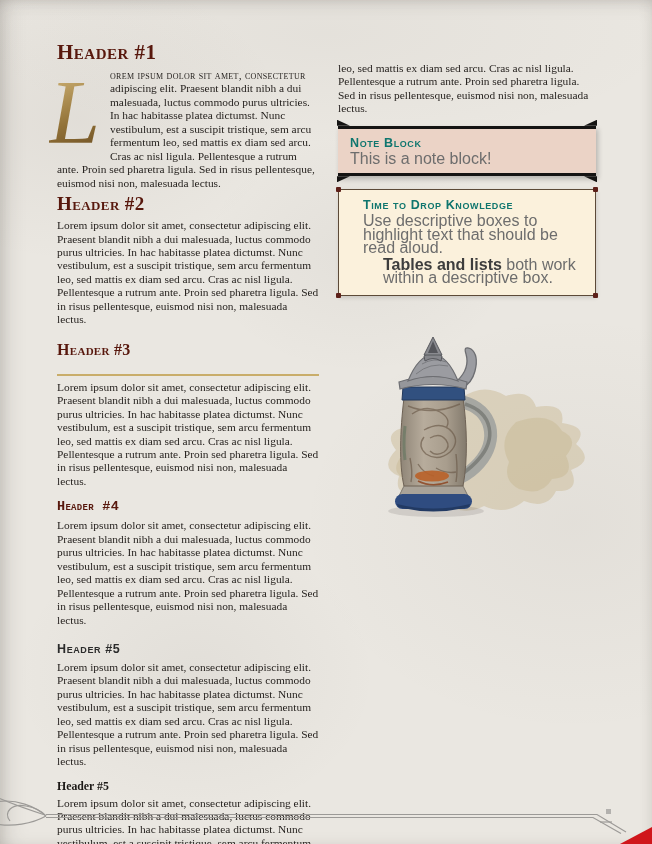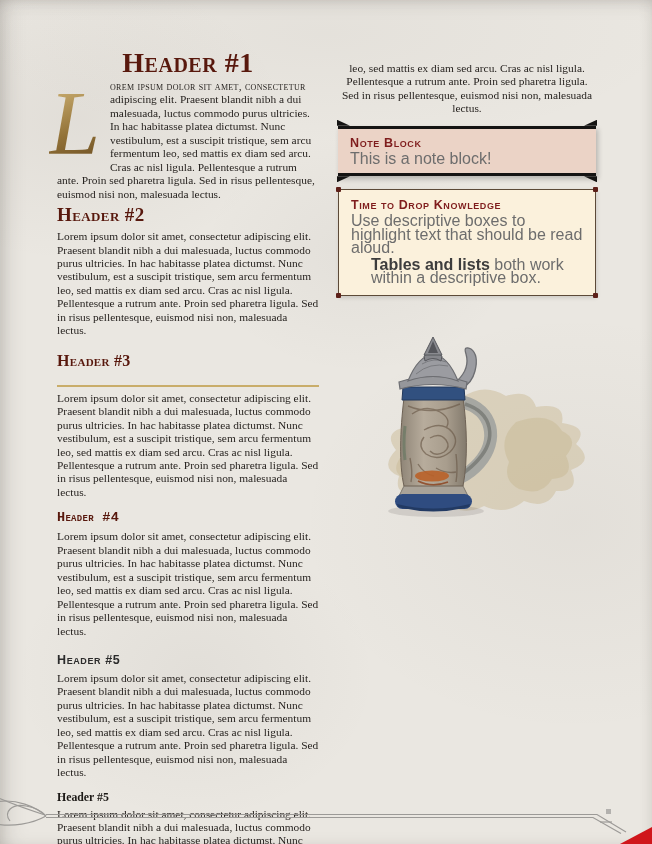--- a/index.html
+++ b/index.html
@@ -20,21 +20,21 @@
   .col-left{left:57px; width:262px;}
   .col-right{left:338px; width:258px; top:62px;}
   p.body{
     margin:5px 0 0 0; font-size:11.4px; line-height:13.45px; color:#221e1b;
     text-align:left;
   }
   h1.hb,h2.hb,h3.hb,h4.hb{
     font-variant:small-caps; color:#58180d; margin:0; font-weight:700;
     font-family:"Liberation Serif", serif;
   }
-  h1.hb{font-size:28px; line-height:24px; margin-top:11px; letter-spacing:.5px;text-align:center;}
+  h1.hb{font-size:21px; line-height:24px; margin-top:0; letter-spacing:.5px;}
   h2.hb{font-size:19px; line-height:20px; margin-top:4px; letter-spacing:.4px;}
   h3.hb{font-size:16px; line-height:17px; margin-top:14px; letter-spacing:.3px;
         border-bottom:2px solid #c9ad6a; padding-bottom:16px;}
   h4.hb{font-size:13.5px; line-height:14px; margin-top:12px; letter-spacing:.3px;font-family:Liberation Mono, monospace;}
   h5.hb{
     font-variant:small-caps; font-family:"Liberation Sans", sans-serif;
     color:#2b2b2b; font-size:12.5px; line-height:13px; font-weight:700;
     margin:16px 0 2px 0; letter-spacing:.6px;
   }
   h6.hb{
@@ -55,31 +55,31 @@
     border-top:3px solid #151413; border-bottom:3px solid #151413;
     padding:7px 12px 8px 12px; box-shadow:2px 3px 5px rgba(0,0,0,.22);
   }
   .horn{position:absolute; width:13px; height:6px; background:#151413;}
   .horn.tl{top:-9px; left:-1px; clip-path:polygon(0 0,100% 100%,0 100%);}
   .horn.tr{top:-9px; right:-1px; clip-path:polygon(100% 0,100% 100%,0 100%);}
   .horn.bl{bottom:-9px; left:-1px; clip-path:polygon(0 100%,0 0,100% 0);}
   .horn.br{bottom:-9px; right:-1px; clip-path:polygon(100% 100%,0 0,100% 0);}
   .note-title,.desc-title{
     font-family:"Liberation Sans", sans-serif; font-variant:small-caps;
-    font-weight:700; color:#7f1d1d; font-size:12.5px; line-height:14px;
+    font-weight:700; color:#0f766e; font-size:12.5px; line-height:14px;
     letter-spacing:.6px; margin:0;
   }
   .sans-body{
     font-family:"Liberation Sans", sans-serif; color:#6d6d6d;
     font-size:16px; line-height:13.5px; margin:2px 0 0 0;
   }
   
   .descriptive{
     position:relative; margin:13px 0 0 0; background:#fbf1dc;
-    border:1px solid #5c4a38; padding:8px 12px 10px 12px;
+    border:1px solid #5c4a38; padding:8px 12px 10px 24px;
     box-shadow:1px 2px 4px rgba(0,0,0,.12);
   }
   .cdot{position:absolute; width:5px; height:5px; background:#5d2019; border-radius:1px;}
   .cdot.tl{top:-3px; left:-3px;} .cdot.tr{top:-3px; right:-3px;}
   .cdot.bl{bottom:-3px; left:-3px;} .cdot.br{bottom:-3px; right:-3px;}
   .desc-line2{margin-top:3px; margin-left:20px;}
   .bold-sans{font-weight:700; color:#3d3d3d;}
   
   .stein-wrap{position:relative; margin:34px 0 0 28px; width:230px; height:195px;}
   
@@ -106,21 +106,21 @@
     <p class="body">Lorem ipsum dolor sit amet, consectetur adipiscing elit. Praesent blandit nibh a dui malesuada, luctus commodo purus ultricies. In hac habitasse platea dictumst. Nunc vestibulum, est a suscipit tristique, sem arcu fermentum leo, sed mattis ex diam sed arcu. Cras ac nisl ligula. Pellentesque a rutrum ante. Proin sed pharetra ligula. Sed in risus pellentesque, euismod nisi non, malesuada lectus.</p>
 
     <h5 class="hb">Header #5</h5>
     <p class="body">Lorem ipsum dolor sit amet, consectetur adipiscing elit. Praesent blandit nibh a dui malesuada, luctus commodo purus ultricies. In hac habitasse platea dictumst. Nunc vestibulum, est a suscipit tristique, sem arcu fermentum leo, sed mattis ex diam sed arcu. Cras ac nisl ligula. Pellentesque a rutrum ante. Proin sed pharetra ligula. Sed in risus pellentesque, euismod nisi non, malesuada lectus.</p>
 
     <h6 class="hb">Header #5</h6>
     <p class="body">Lorem ipsum dolor sit amet, consectetur adipiscing elit. Praesent blandit nibh a dui malesuada, luctus commodo purus ultricies. In hac habitasse platea dictumst. Nunc vestibulum, est a suscipit tristique, sem arcu fermentum</p>
   </div>
 
   <div class="col col-right">
-    <p class="body" style="margin-top:0;text-align:center;">leo, sed mattis ex diam sed arcu. Cras ac nisl ligula. Pellentesque a rutrum ante. Proin sed pharetra ligula. Sed in risus pellentesque, euismod nisi non, malesuada lectus.</p>
+    <p class="body" style="margin-top:0;">leo, sed mattis ex diam sed arcu. Cras ac nisl ligula. Pellentesque a rutrum ante. Proin sed pharetra ligula. Sed in risus pellentesque, euismod nisi non, malesuada lectus.</p>
 
     <div class="note">
       <div class="horn tl"></div>
       <div class="horn tr"></div>
       <div class="horn bl"></div>
       <div class="horn br"></div>
       <p class="note-title">Note Block</p>
       <p class="sans-body">This is a note block!</p>
     </div>
 

